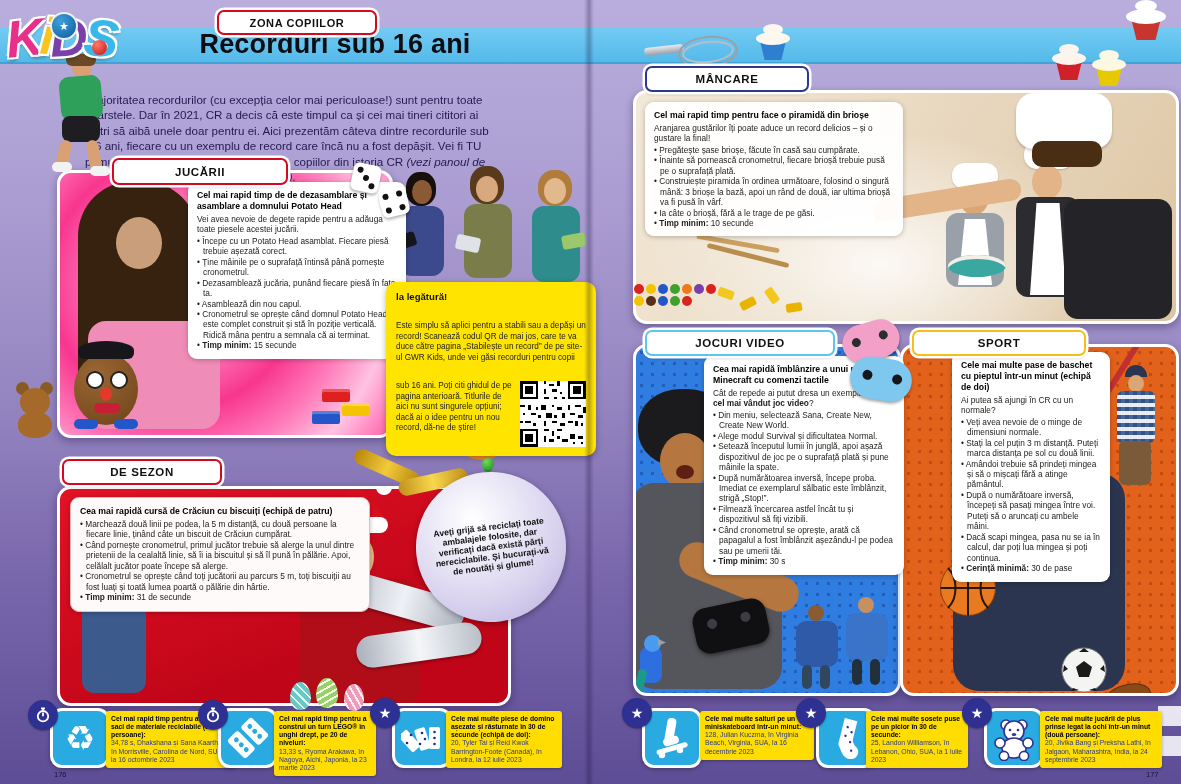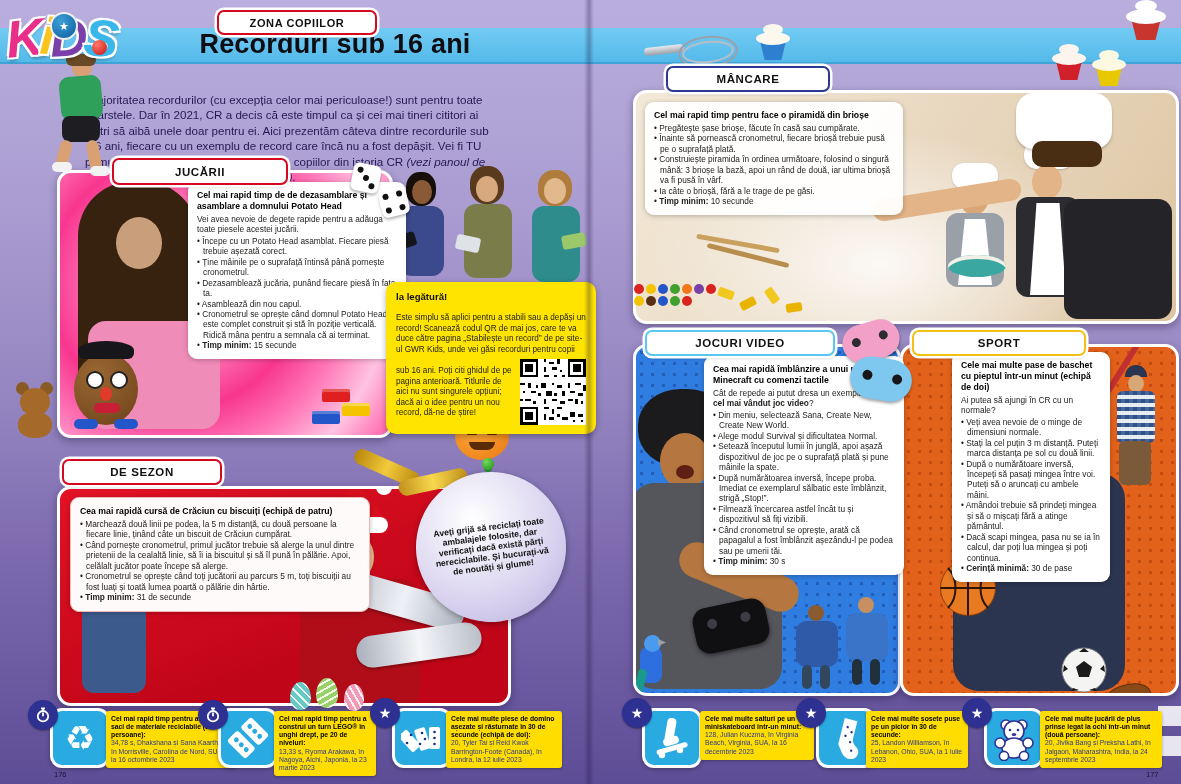--- a/index.html
+++ b/index.html
@@ -47,22 +47,22 @@
   .badge{position:absolute;width:26px;height:26px;border-radius:50%;background:#2e3192;border:2px solid #2e3192;color:#fff;
     display:flex;align-items:center;justify-content:center;z-index:9;font-size:14px;box-shadow:0 1px 2px rgba(0,0,0,.4);}
   .pagenum{position:absolute;font-size:7.5px;color:#1b1233;z-index:12;}
   
   #note-circle{position:absolute;left:416px;top:472px;width:150px;height:150px;border-radius:50%;z-index:10;
     background:radial-gradient(circle at 40% 30%,#ffffff,#d9d3ef 60%,#b9aedd);transform:rotate(-7deg);
     display:flex;align-items:center;justify-content:center;text-align:center;padding:18px;box-sizing:border-box;
     font-size:8.6px;font-weight:bold;color:#111;box-shadow:0 2px 6px rgba(0,0,0,.35);}
   #legatura{position:absolute;left:386px;top:282px;width:190px;background:#ffe400;border-radius:10px;padding:9px 10px;z-index:11;
     font-size:8.2px;line-height:1.28;color:#222;box-shadow:0 2px 6px rgba(0,0,0,.3);}
-  #legatura h4{margin:0 0 10px 0;font-size:9.6px;color:#111;}
-  #legatura .row2{display:flex;gap:6px;margin-top:4px;align-items:center;}
+  #legatura h4{margin:0 0 18px 0;font-size:9.6px;color:#111;}
+  #legatura .row2{display:flex;gap:6px;margin-top:18px;}
   #legatura .row2 .txt{flex:1;}
 </style>
 </head>
 <body>
 
 <div id="spread">
   <div class="band"></div>
 
   <div id="logo">
     <span class="lk">K</span><span class="li">i</span><span class="ld">D</span><span class="ls">S</span>
@@ -347,21 +347,21 @@
       </g>
     </svg>
   </div>
   <div class="ybox" style="left:446px;top:711px;width:106px;">
     <div class="rt">Cele mai multe piese de domino așezate și răsturnate în 30 de secunde (echipă de doi):</div>
     <div class="rd">20, Tyler Tai și Reid Kwok Barrington-Foote (Canada), în Londra, la 12 iulie 2023</div>
   </div>
 
   <div class="pagenum" style="left:54px;top:770px;">176</div>
 
-  <div class="pill p-navy" style="left:666px;top:66px;width:160px;height:22px;text-align:center;">MÂNCARE</div>
+  <div class="pill p-navy" style="left:645px;top:66px;width:160px;height:22px;text-align:center;">MÂNCARE</div>
   <div class="panel" style="left:633px;top:90px;width:540px;height:228px;background:radial-gradient(ellipse at 45% 75%,rgba(255,255,255,.85),rgba(255,255,255,0) 55%),linear-gradient(120deg,#f3e9d8,#e6d4ba 60%,#ddc5a2);">
     <div class="d" style="left:300px;top:70px;width:90px;height:60px;">
       <div class="d" style="left:16px;top:0;width:46px;height:26px;border-radius:12px;background:#fff;box-shadow:0 1px 2px rgba(0,0,0,.2);"></div>
       <div class="d" style="left:24px;top:22px;width:28px;height:30px;border-radius:50%;background:#d9a676;"></div>
       <div class="d" style="left:10px;top:50px;width:58px;height:74px;border-radius:12px;background:#9aa0a8;"></div>
       <div class="d" style="left:22px;top:56px;width:34px;height:66px;background:#fff;clip-path:polygon(20% 0,80% 0,100% 100%,0 100%);"></div>
     </div>
     <div class="d" style="left:368px;top:48px;width:100px;height:80px;">
       <div class="d" style="left:20px;top:0;width:50px;height:28px;border-radius:13px;background:#fff;box-shadow:0 1px 2px rgba(0,0,0,.2);"></div>
       <div class="d" style="left:28px;top:24px;width:30px;height:34px;border-radius:50%;background:#e2b488;"></div>
@@ -419,20 +419,21 @@
     <div class="d" style="left:7px;top:0;width:20px;height:11px;border-radius:50%;background:#fdf8e2;"></div>
   </div>
   <div class="d" style="left:1126px;top:0px;z-index:6;width:40px;height:44px;">
     <div class="d" style="left:3px;top:18px;width:34px;height:22px;background:#c8352e;clip-path:polygon(6% 0,94% 0,78% 100%,22% 100%);"></div>
     <div class="d" style="left:0;top:9px;width:40px;height:15px;border-radius:50%;background:#fff;"></div>
     <div class="d" style="left:9px;top:0;width:22px;height:12px;border-radius:50%;background:#fff;"></div>
   </div>
 
   <div class="card" style="left:645px;top:102px;width:240px;background:rgba(255,255,255,.95);">
     <h3>Cel mai rapid timp pentru face o piramidă din brioșe</h3>
+    <p>Aranjarea gustărilor îți poate aduce un record delicios – și o gustare la final!</p>
     <ul>
       <li>Pregătește șase brioșe, făcute în casă sau cumpărate.</li>
       <li>Înainte să pornească cronometrul, fiecare brioșă trebuie pusă pe o suprafață plată.</li>
       <li>Construiește piramida în ordinea următoare, folosind o singură mână: 3 brioșe la bază, apoi un rând de două, iar ultima brioșă va fi pusă în vârf.</li>
       <li>Ia câte o brioșă, fără a le trage de pe găsi.</li>
       <li><span class="b">Timp minim:</span><span> 10 secunde</span></li>
     </ul>
   </div>
 
   <div class="pill p-blue" style="left:645px;top:330px;width:186px;height:22px;">JOCURI VIDEO</div>
@@ -530,22 +531,22 @@
       </g>
     </svg>
   </div>
 
   <div class="card" style="left:952px;top:352px;width:140px;">
     <h3>Cele mai multe pase de baschet cu pieptul într-un minut (echipă de doi)</h3>
     <p>Ai putea să ajungi în CR cu un normale?</p>
     <ul>
       <li>Veți avea nevoie de o minge de dimensiuni normale.</li>
       <li>Stați la cel puțin 3 m distanță. Puteți marca distanța pe sol cu două linii.</li>
+      <li>Amândoi trebuie să prindeți mingea și să o mișcați fără a atinge pământul.</li>
       <li>După o numărătoare inversă, începeți să pasați mingea între voi. Puteți să o aruncați cu ambele mâini.</li>
-      <li>Amândoi trebuie să prindeți mingea și să o mișcați fără a atinge pământul.</li>
       <li>Dacă scapi mingea, pasa nu se ia în calcul, dar poți lua mingea și poți continua.</li>
       <li><span class="b">Cerință minimă:</span><span> 30 de pase</span></li>
     </ul>
   </div>
 
   <div class="badge" style="left:622px;top:698px;">★</div>
   <div class="icon-sq" style="left:642px;top:708px;">
     <svg width="42" height="44" viewBox="0 0 42 44">
       <g fill="#fff">
         <rect x="15" y="2" width="9" height="24" rx="4" transform="rotate(10 19.5 14)"></rect>

